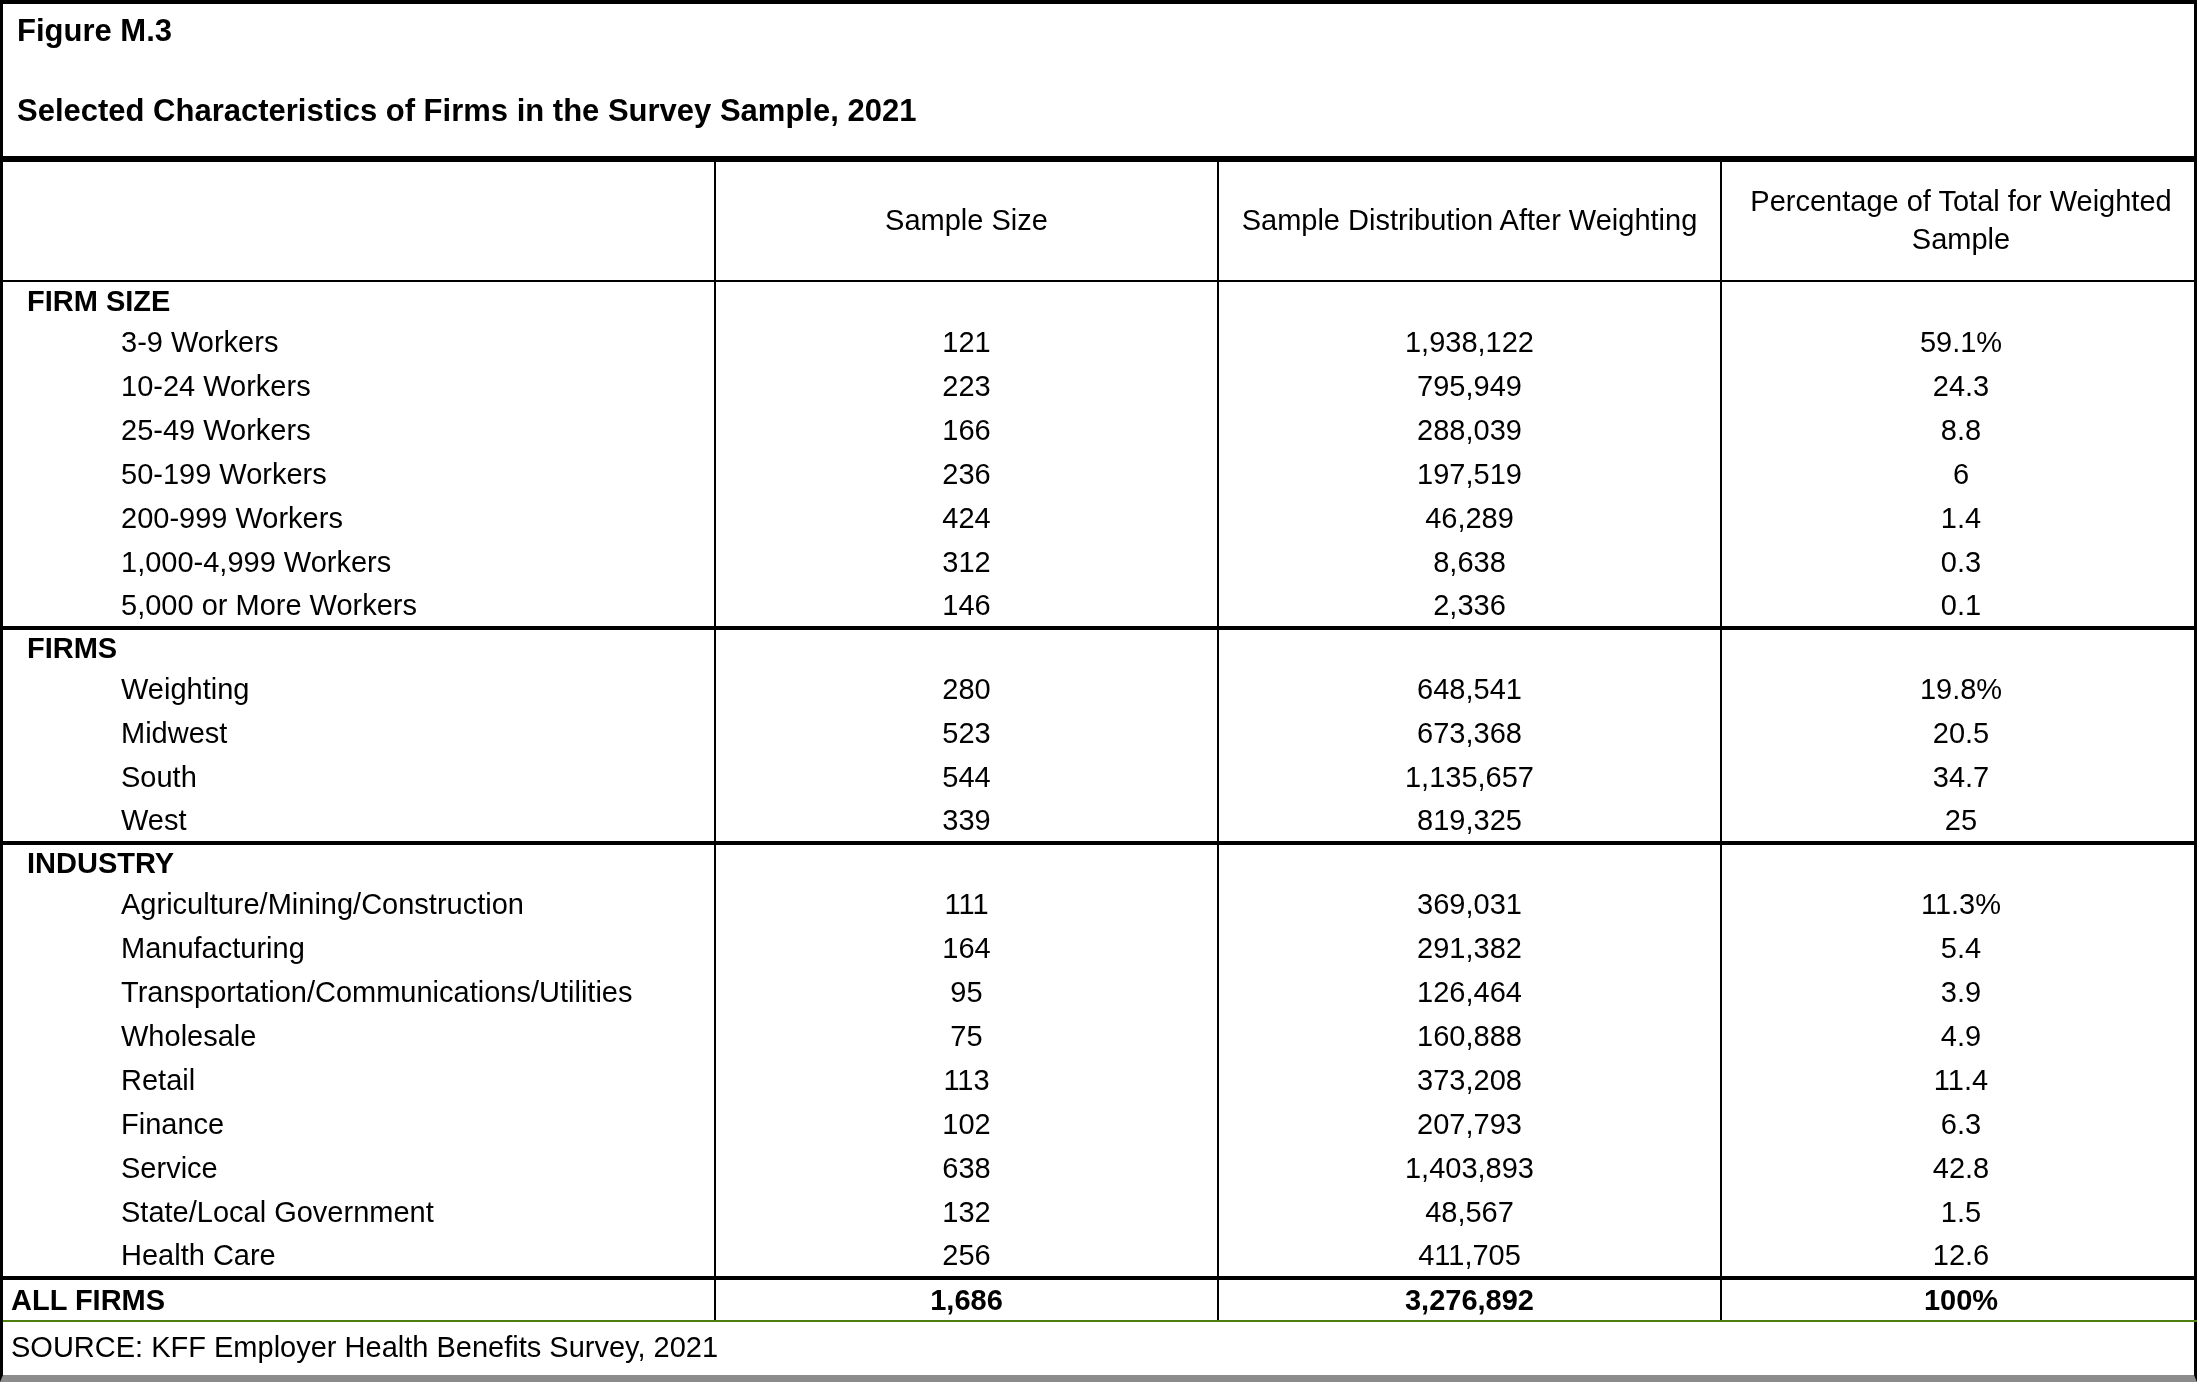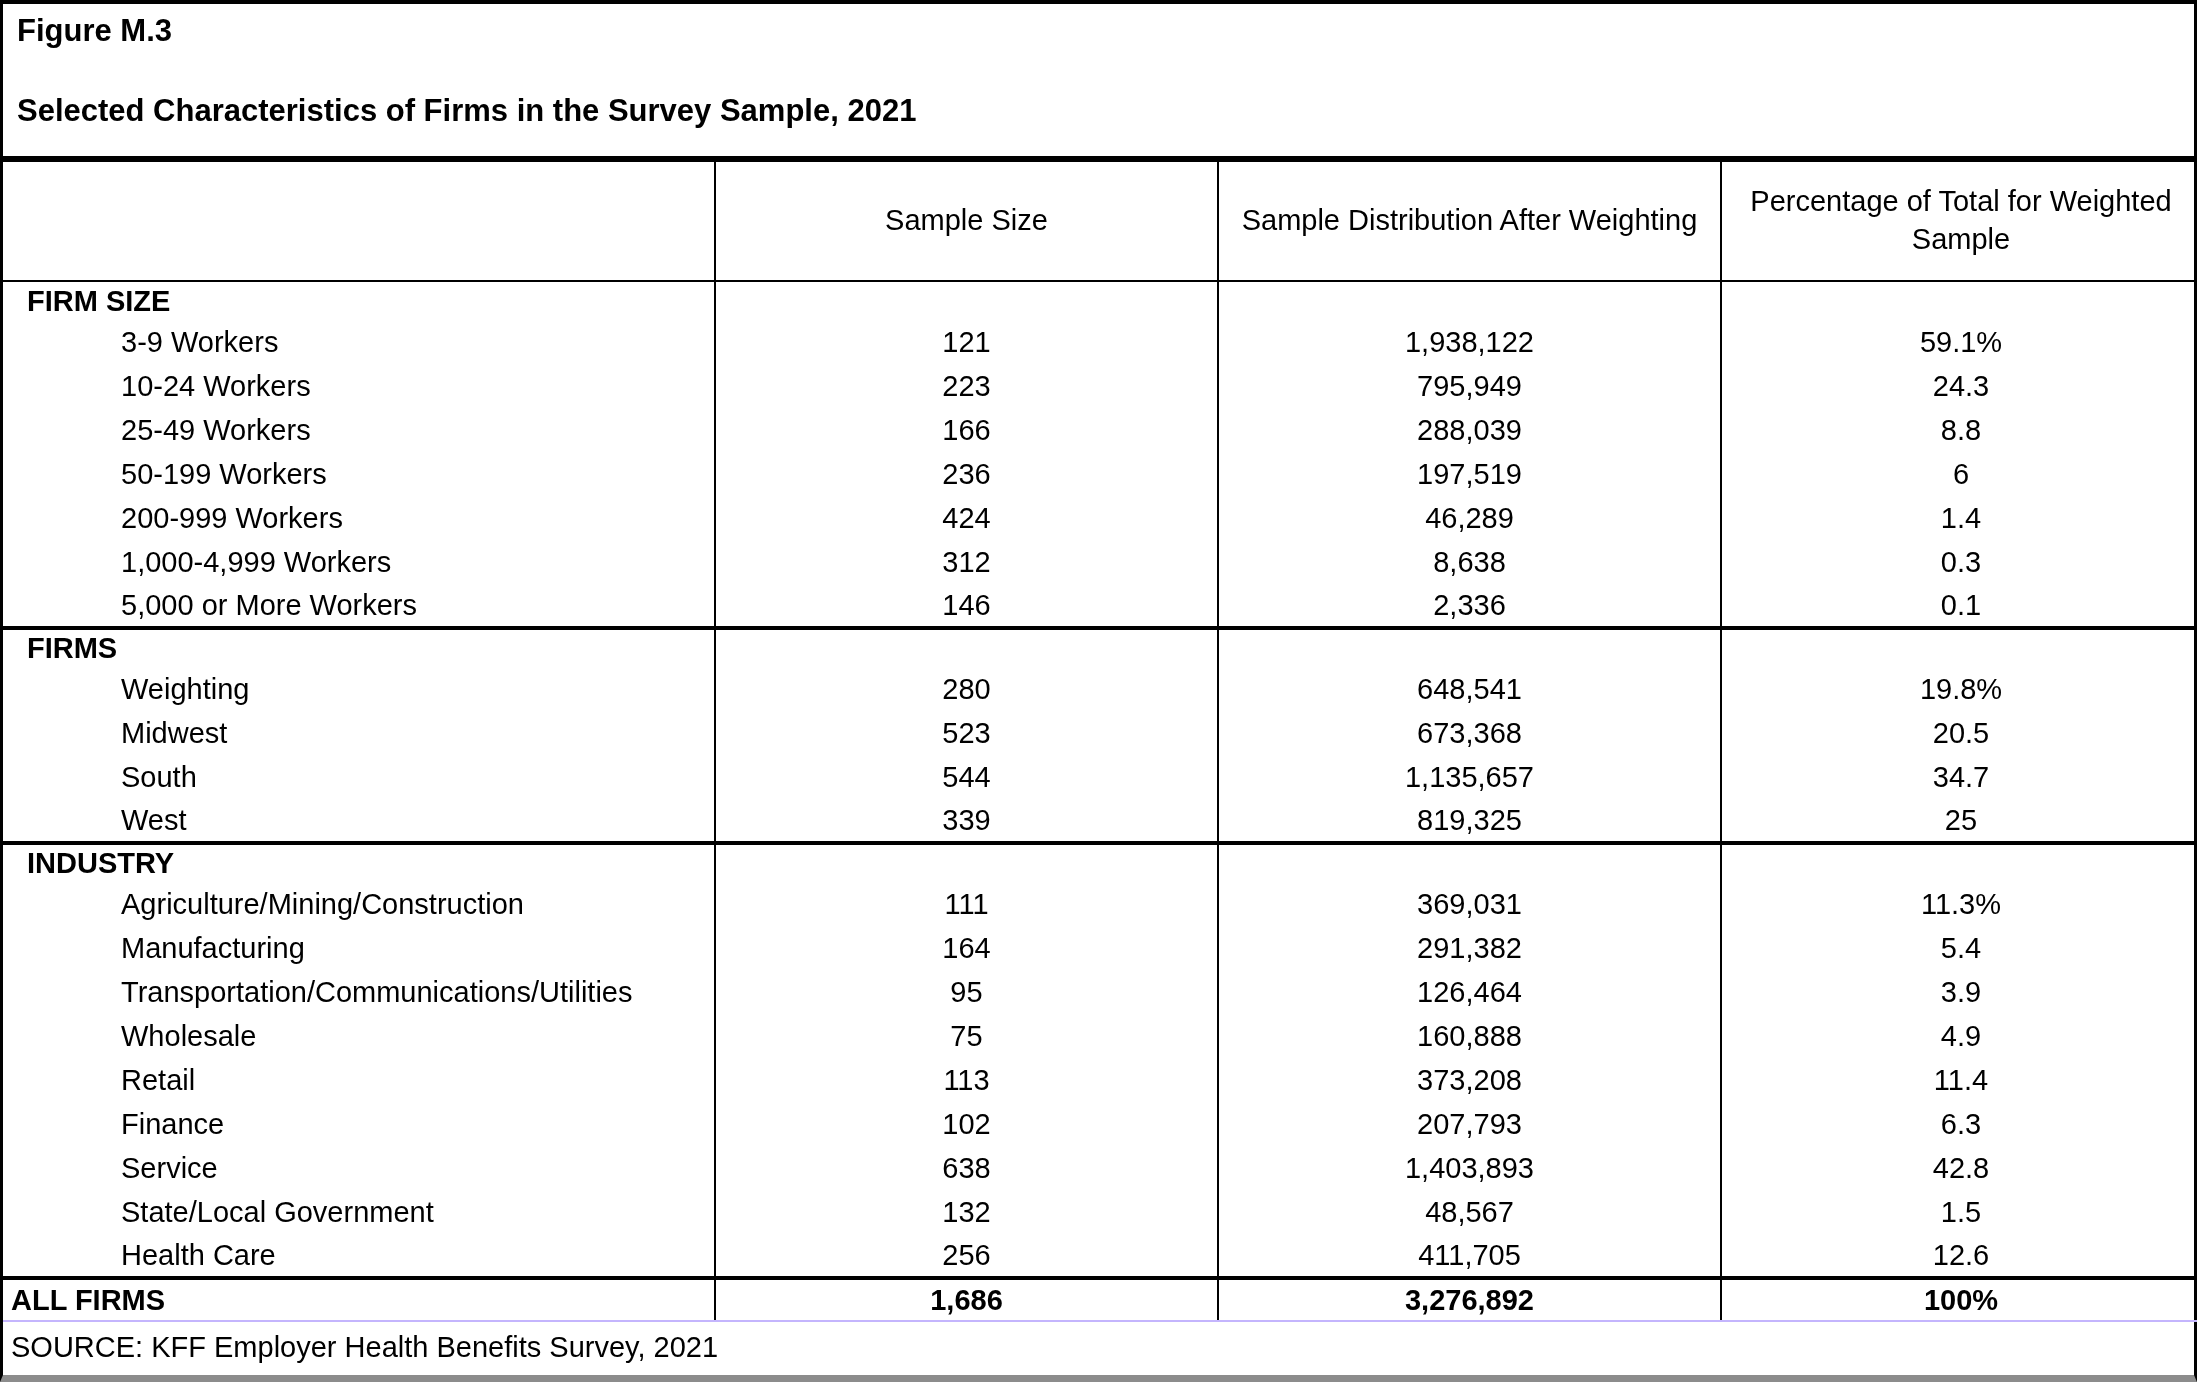--- a/index.html
+++ b/index.html
@@ -74,21 +74,21 @@
   }
   .data-row td { height: 44px; vertical-align: middle; }
   td.label { text-align: left; }
   td.label.indent { padding-left: 118px; }
   td.num { text-align: center; }
   tr.section-start td { border-top: 4px solid #000; }
   .total-row td {
     height: 43px;
     font-weight: bold;
     vertical-align: middle;
-    border-bottom: 2px solid #c4b5fd;
+    border-bottom: 2px solid #4d7c0f;
   }
   .total-row td.label { padding-left: 8px; }
   .source-area { flex: 1; }
   .source-note {
     font-size: 29px;
     padding: 9px 6px 0 8px;
   }
 </style>
 </head>
 <body>

